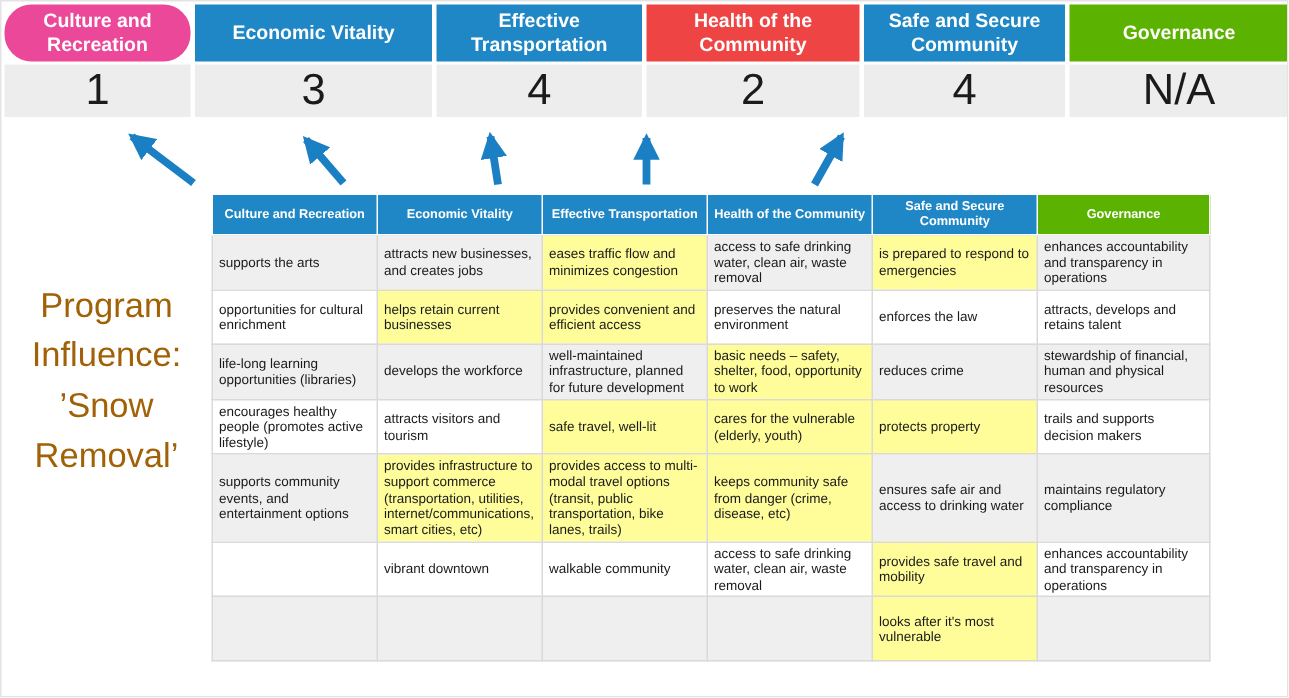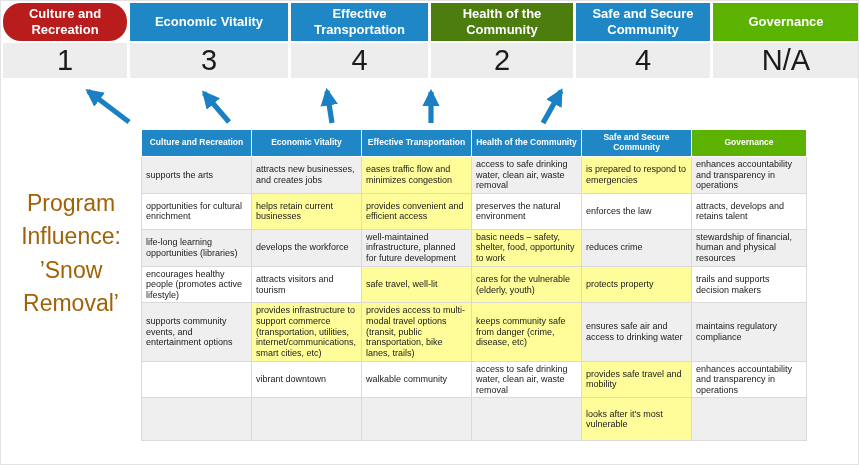--- a/index.html
+++ b/index.html
@@ -53,26 +53,26 @@
   .matrix tbody tr:nth-child(7) td{height:43px;}
   .matrix tbody tr:nth-child(8) td{height:34px;}
   .matrix tbody tr td.hl{background:var(--hl,#FEFD99);}
 </style>
 </head>
 <body>
 
 <div class="stage">
 
   <div class="banner" id="banner">
-      <div class="bh" style="background: #b91c1c; border-radius: 18px;">Culture and
+      <div class="bh" style="background: #ec4899; border-radius: 18px;">Culture and
 Recreation</div>
       <div class="bh" style="background: rgb(31, 135, 197);">Economic Vitality</div>
       <div class="bh" style="background: rgb(31, 135, 197);">Effective
 Transportation</div>
-      <div class="bh" style="background: #4d7c0f;">Health of the
+      <div class="bh" style="background: #ef4444;">Health of the
 Community</div>
       <div class="bh" style="background: rgb(31, 135, 197);">Safe and Secure
 Community</div>
       <div class="bh" style="background: rgb(92, 178, 0);">Governance</div>
       <div class="bs" style="background: rgb(237, 237, 237);">1</div>
       <div class="bs" style="background: rgb(237, 237, 237);">3</div>
       <div class="bs" style="background: rgb(237, 237, 237);">4</div>
       <div class="bs" style="background: rgb(237, 237, 237);">2</div>
       <div class="bs" style="background: rgb(237, 237, 237);">4</div>
       <div class="bs" style="background: rgb(237, 237, 237); text-align: right;">N/A</div>

